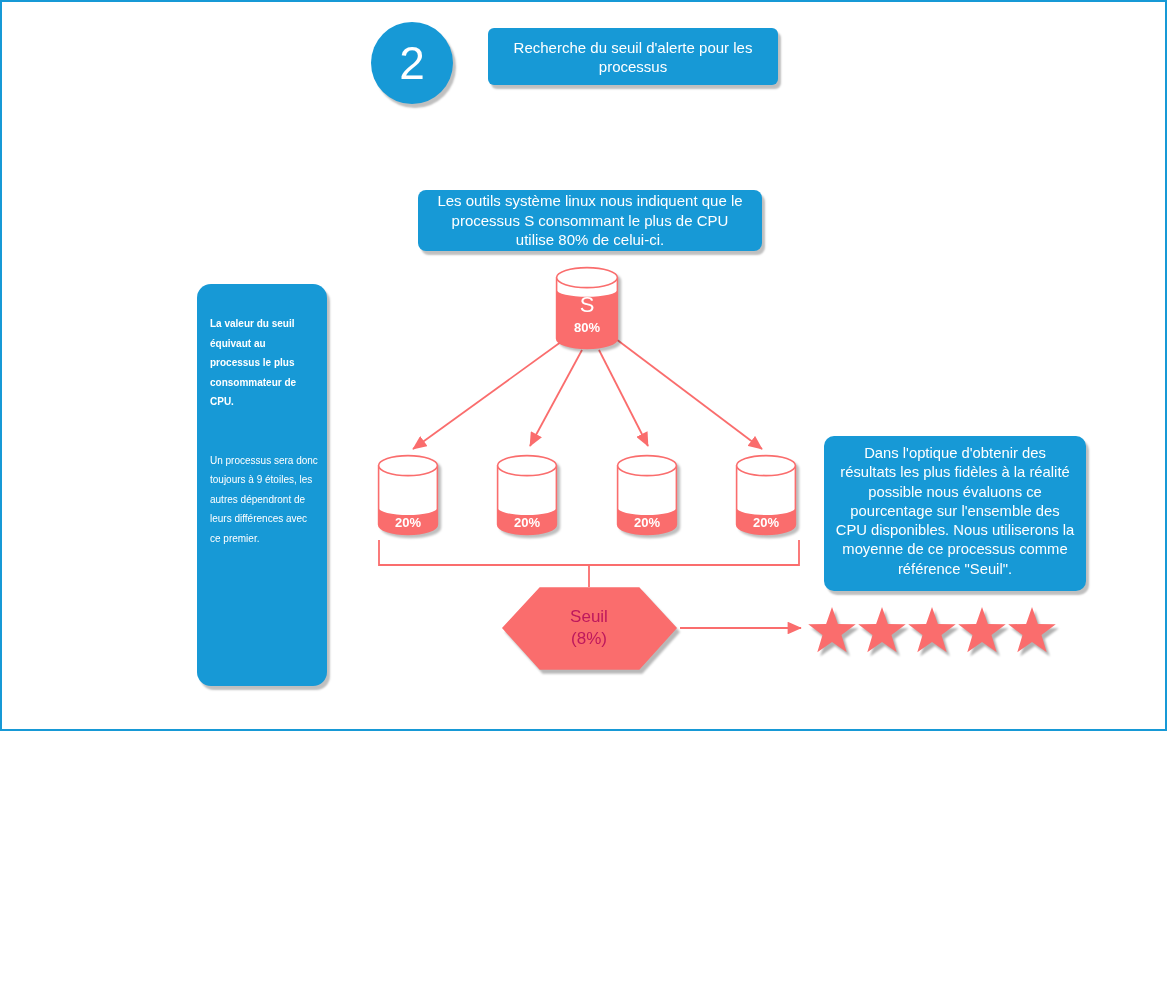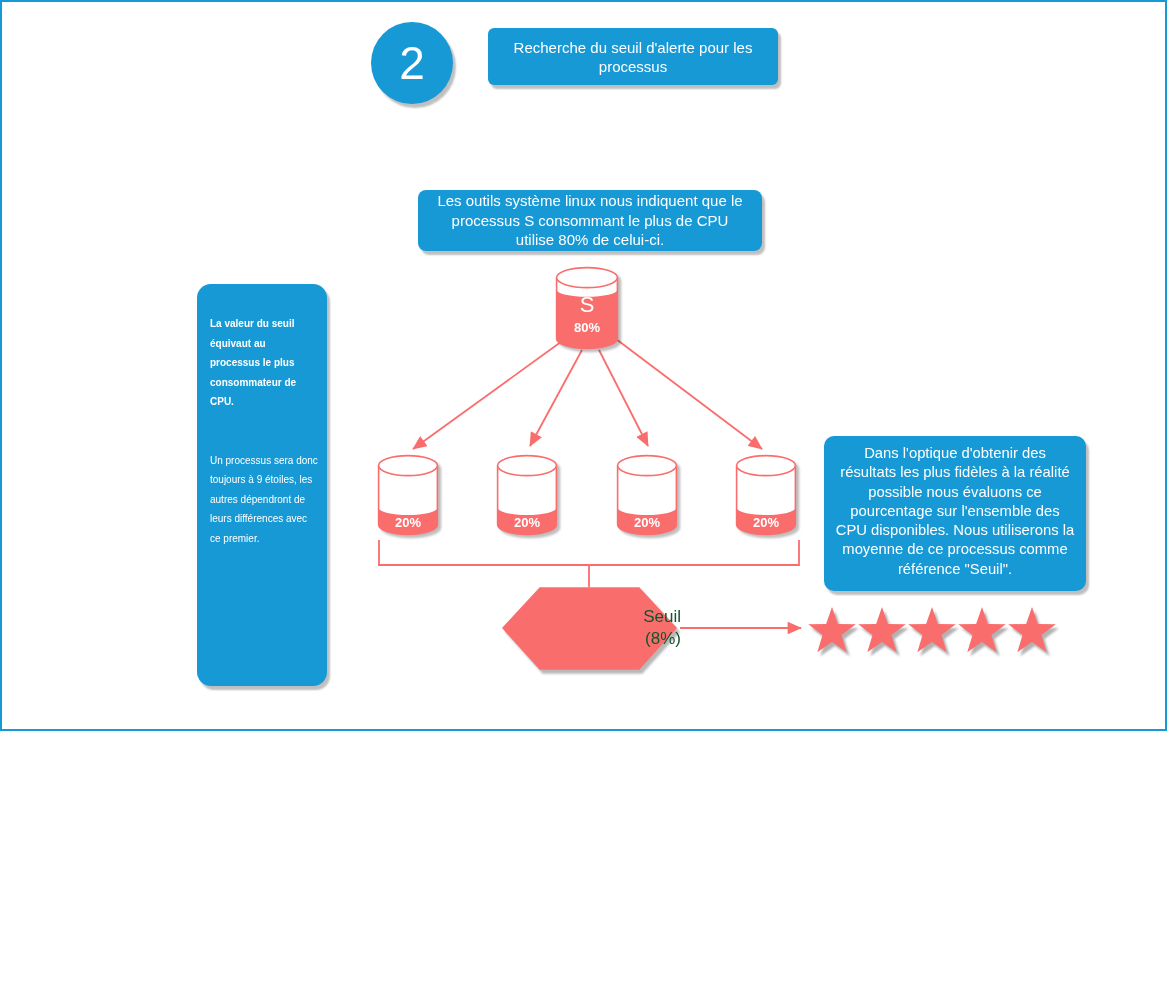--- a/index.html
+++ b/index.html
@@ -56,22 +56,22 @@
     text-align:center; font-size:14.8px; line-height:19.3px;
     padding:8px 11px;
   }
   svg.cyl { position:absolute; overflow:visible; filter:drop-shadow(3px 3px 1px rgba(0,0,0,0.25)); }
   .connectors { position:absolute; left:0; top:0; pointer-events:none; }
   .connectors .ln { stroke:#FA6D6D; stroke-width:1.8; fill:none; }
   .hex-wrap { left:495px; top:580px; width:184px; height:92px; }
   .hex-wrap svg { position:absolute; left:0; top:0; overflow:visible; filter:drop-shadow(3px 4px 1px rgba(0,0,0,0.28)); }
   .hex-label {
     position:absolute; left:0; top:0; width:100%; height:100%;
-    display:flex; flex-direction:column; align-items:flex-end; justify-content:center;
-    color:#14532d; font-size:17px; line-height:22px; text-align:center;
+    display:flex; flex-direction:column; align-items:center; justify-content:center;
+    color:#be185d; font-size:17px; line-height:22px; text-align:center;
   }
   .stars-row {
     left:806px; top:602px;
     display:flex; gap:2px;
   }
   .stars-row svg { filter:drop-shadow(3px 4px 1px rgba(0,0,0,0.3)); overflow:visible; }
 </style>
 </head>
 <body>
 

